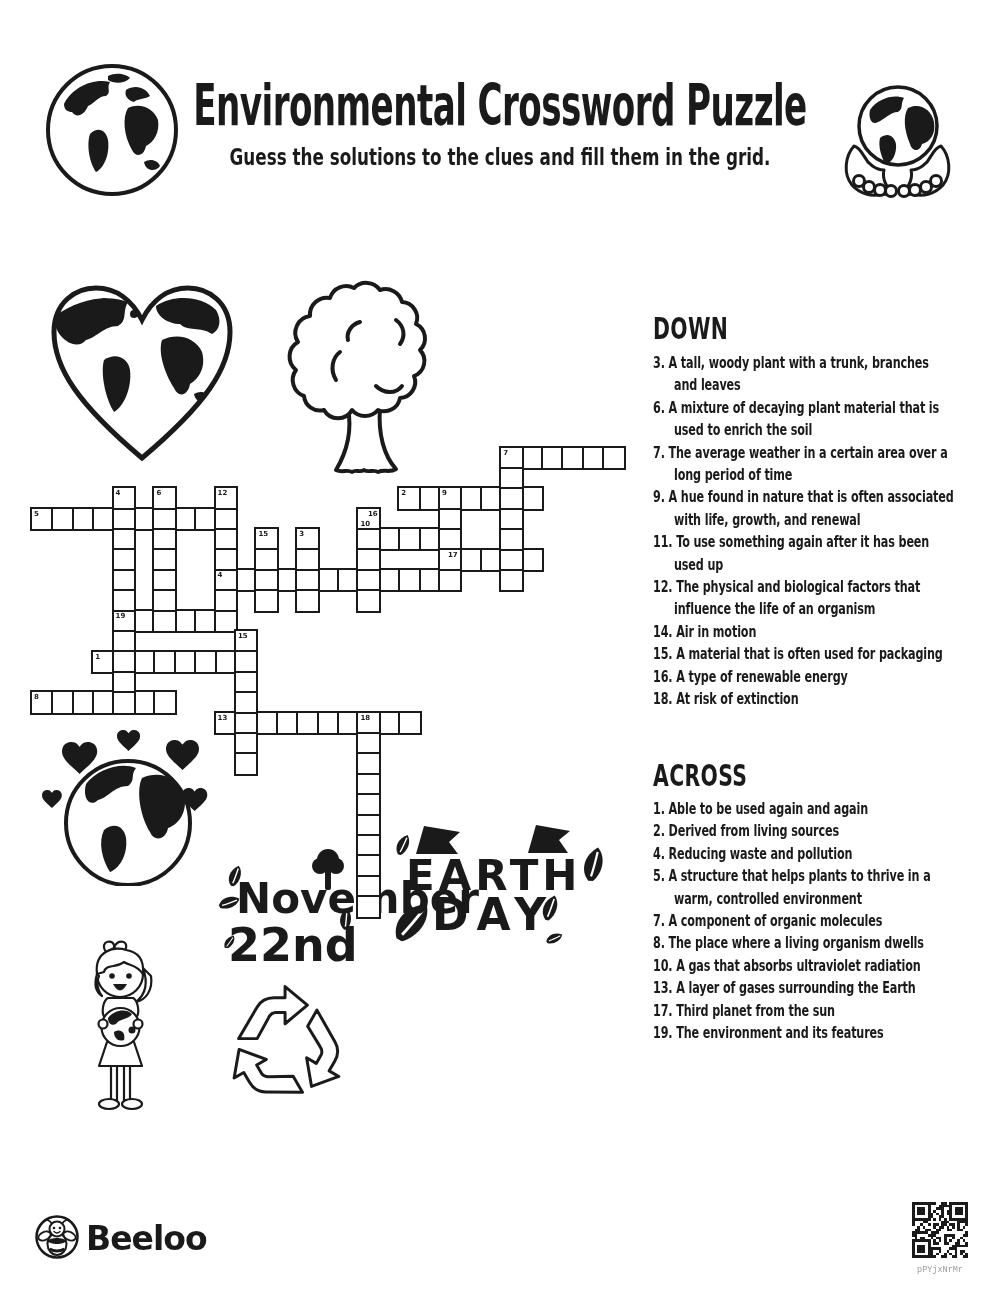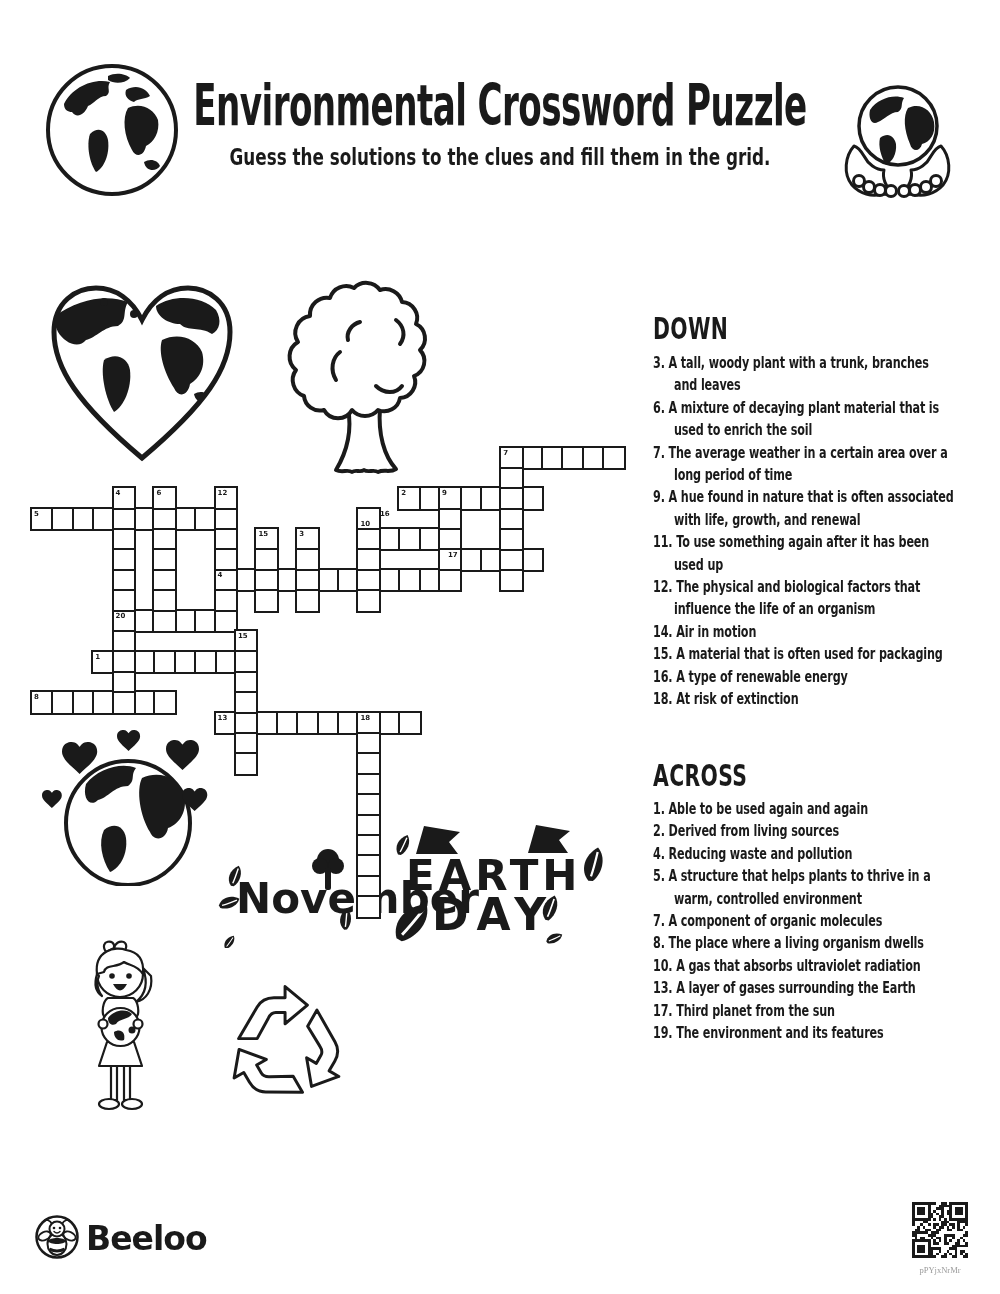--- a/index.html
+++ b/index.html
@@ -17,21 +17,21 @@
          transform:scaleX(0.70);transform-origin:left top;letter-spacing:-0.2px;}
   .clue{padding-left:30px;text-indent:-30px;}
   .entry{position:absolute;border:2px solid #1a1a1a;background:#fff;box-sizing:content-box;z-index:5;}
   .sep{position:absolute;background:#1a1a1a;}
   .cellnum{position:absolute;font-size:7px;font-weight:700;line-height:8px;z-index:6;}
   .bigword{position:absolute;font-weight:800;white-space:nowrap;z-index:4;}
   .brand{position:absolute;left:86px;top:1219px;font-size:33px;font-weight:800;letter-spacing:-1px;}
   .copyright{position:absolute;left:0;right:0;top:1256px;text-align:center;font-family:"Liberation Sans",sans-serif;
          font-size:14px;color:#9a9a9a;}
   .qr-label{position:absolute;left:912px;top:1265px;width:56px;text-align:center;
-         font-family:Liberation Serif, serif;font-size:8.5px;color:#9a9a9a;}
+         font-family:Liberation Mono, monospace;font-size:8.5px;color:#9a9a9a;}
   .deco{z-index:3;}
 </style>
 </head>
 <body>
 
 <div class="page">
 
   <svg class="abs deco" style="left:42px;top:60px" width="140" height="140" viewBox="0 0 140 140">
     <circle cx="70" cy="70" r="64" fill="#fff" stroke="#1a1a1a" stroke-width="4"></circle>
     <g fill="#1a1a1a">
@@ -267,29 +267,29 @@
         <div class="sep" style="top: 141.8px; left: 0px; height: 2px; width: 100%; background: rgb(26, 26, 26);"></div>
         <div class="sep" style="top: 162.2px; left: 0px; height: 2px; width: 100%; background: rgb(26, 26, 26);"></div>
         <div class="sep" style="top: 182.6px; left: 0px; height: 2px; width: 100%; background: rgb(26, 26, 26);"></div>
       </div>
       <span class="cellnum" style="left: 503.2px; top: 448.5px;">7</span>
       <span class="cellnum" style="left: 401.2px; top: 489.3px;">2</span>
       <span class="cellnum" style="left: 34px; top: 509.7px;">5</span>
       <span class="cellnum" style="left: 360.4px; top: 520px;">10</span>
       <span class="cellnum" style="left: 448px; top: 550.5px;">17</span>
       <span class="cellnum" style="left: 217.6px; top: 570.9px;">4</span>
-      <span class="cellnum" style="left: 115.6px; top: 611.7px;">20</span>
+      <span class="cellnum" style="left: 115.6px; top: 611.7px;">19</span>
       <span class="cellnum" style="left: 95.2px; top: 652.5px;">1</span>
       <span class="cellnum" style="left: 34px; top: 693.3px;">8</span>
       <span class="cellnum" style="left: 217.6px; top: 713.7px;">13</span>
       <span class="cellnum" style="left: 115.6px; top: 489.3px;">4</span>
       <span class="cellnum" style="left: 156.4px; top: 489.3px;">6</span>
       <span class="cellnum" style="left: 217.6px; top: 489.3px;">12</span>
       <span class="cellnum" style="left: 442px; top: 489.3px;">9</span>
-      <span class="cellnum" style="left: 380px; top: 509.7px;">16</span>
+      <span class="cellnum" style="left: 368px; top: 509.7px;">16</span>
       <span class="cellnum" style="left: 258.4px; top: 530.1px;">15</span>
       <span class="cellnum" style="left: 299.2px; top: 530.1px;">3</span>
       <span class="cellnum" style="left: 238px; top: 632.1px;">15</span>
       <span class="cellnum" style="left: 360.4px; top: 713.7px;">18</span>
     </div>
 
   <div class="section-h" style="left:653px;top:311px">DOWN</div>
   <div id="down-list" class="clue-list" style="left:653px;top:352px">
       <div class="clue">3. A tall, woody plant with a trunk, branches and leaves</div>
       <div class="clue">6. A mixture of decaying plant material that is used to enrich the soil</div>
@@ -328,20 +328,21 @@
       <path d="M104,52 C122,44 140,52 146,68 C150,84 142,98 130,102 C128,114 116,116 112,106 C102,90 98,64 104,52 Z"></path>
       <use href="#ht" transform="translate(24,16) scale(1.6)"></use>
       <use href="#ht" transform="translate(79,4) scale(1.05)"></use>
       <use href="#ht" transform="translate(128,14) scale(1.5)"></use>
       <use href="#ht" transform="translate(4,64) scale(0.9)"></use>
       <use href="#ht" transform="translate(144,62) scale(1.15)"></use>
     </g>
   </svg>
 
   <div class="bigword" style="left:236px;top:874px;font-size:42px;">November</div>
+  <div class="bigword" style="left:228px;top:918px;font-size:46px;">22nd</div>
   <svg class="abs deco" style="left:214px;top:842px" width="146" height="106" viewBox="0 0 146 106">
     <defs>
       <g id="leafg">
           <path d="M0,12 C0,4 8,-2 18,0 C18,8 10,14 2,14 Z" fill="#1a1a1a"></path>
           <path d="M3,11 C8,8 12,5 16,2" stroke="#fff" stroke-width="1.4" fill="none"></path>
         </g>
     </defs>
     <use href="#leafg" transform="translate(10,34) rotate(-35)"></use>
     <use href="#leafg" transform="translate(8,52) rotate(15)"></use>
     <use href="#leafg" transform="translate(121,80) rotate(-50)"></use>

